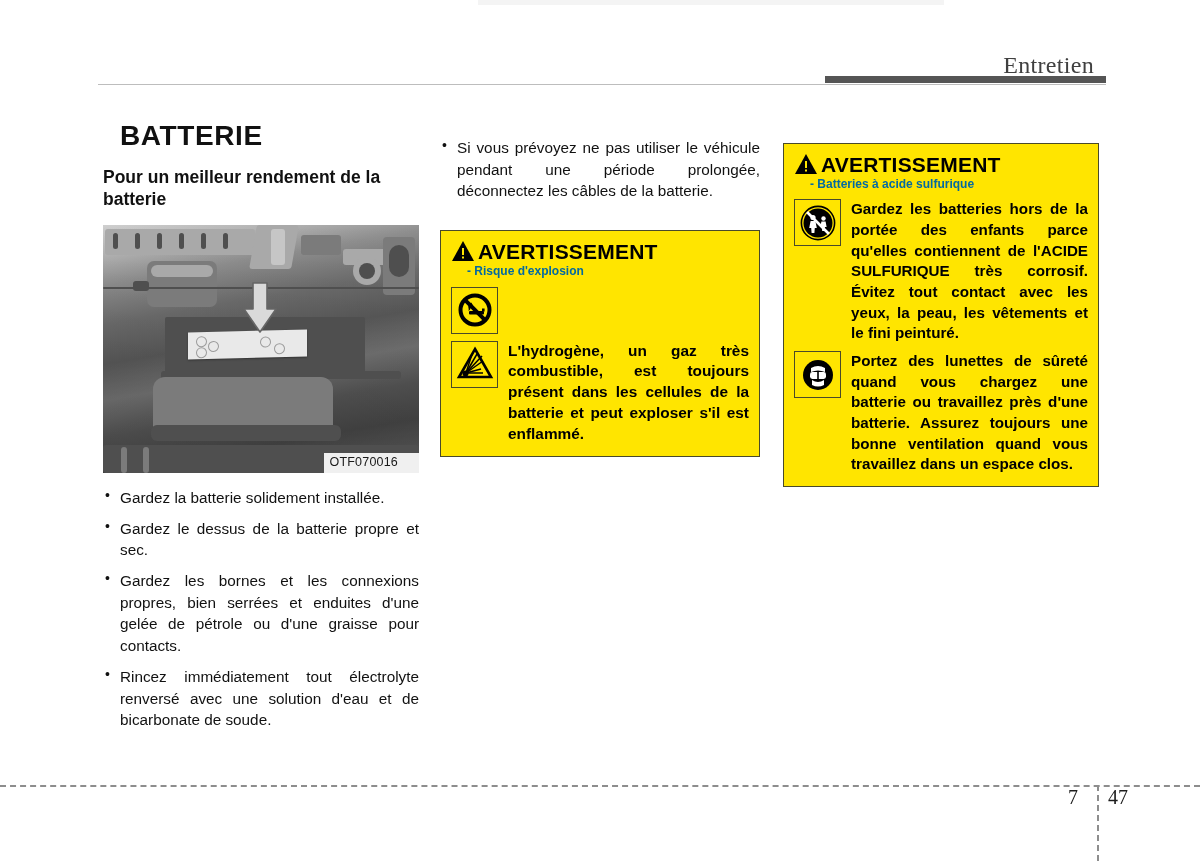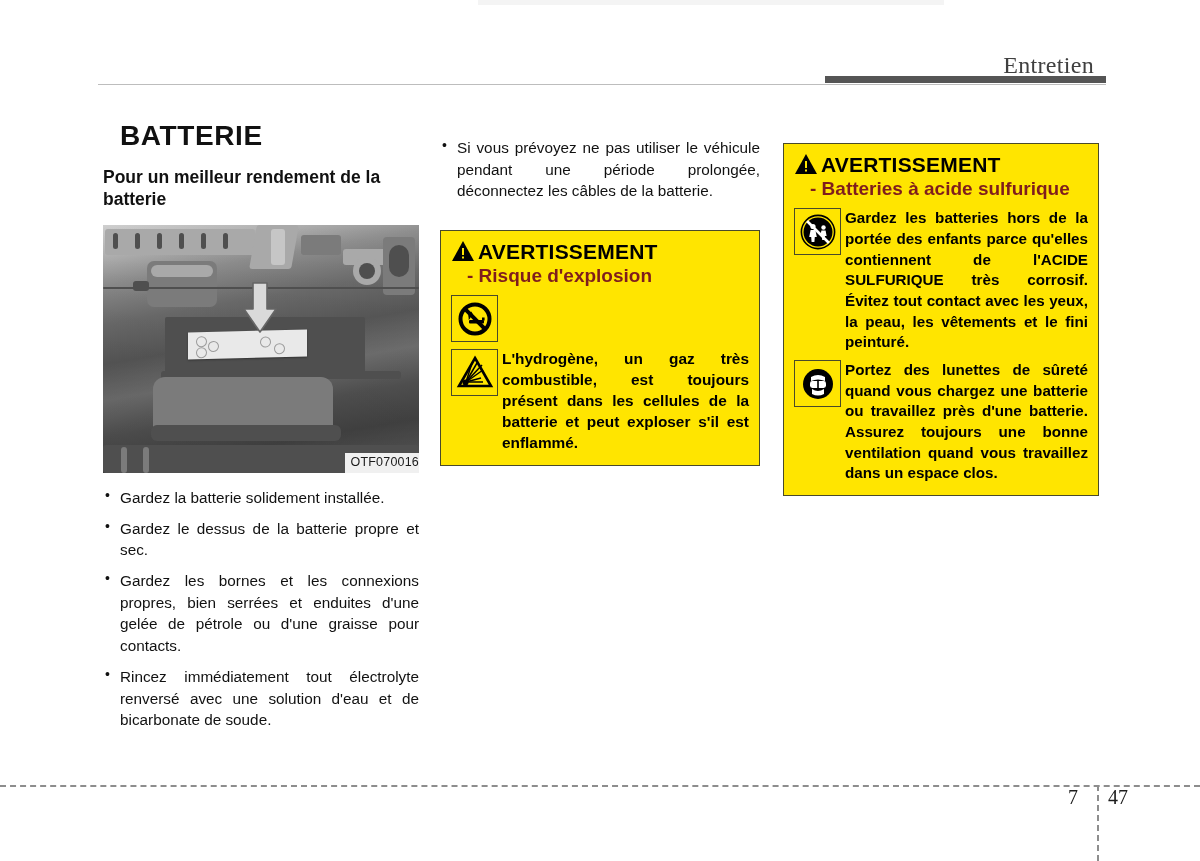--- a/index.html
+++ b/index.html
@@ -119,21 +119,21 @@
   }
   .arrow svg { display: block; }
 
   .fig-caption {
     position: absolute;
     right: 0; bottom: 0;
     background: #f0f0f0;
     color: #1a1a1a;
     font-size: 12.5px;
     line-height: 1;
-    padding: 3px 0 4px 5px;
+    padding: 3px 21px 4px 5px;
     letter-spacing: 0.2px;
   }
 
   
   ul.bullets {
     list-style: none;
     margin: 0;
     padding: 0;
   }
   ul.bullets li {
@@ -169,29 +169,29 @@
   }
   .warn-tri { flex: none; display: block; }
   .warn-title {
     font-size: 21px;
     font-weight: bold;
     color: #000;
     letter-spacing: 0.2px;
     line-height: 1;
   }
   .warn-sub {
-    font-size: 19px;
+    font-size: 12px;
     font-weight: bold;
-    color: #7f1d1d;
+    color: #0369a1;
     line-height: 1.28;
     margin: 2px 0 7px 16px;
   }
   .warn-item {
     display: flex;
-    gap: 4px;
+    gap: 10px;
     margin-bottom: 7px;
   }
   .warn-item:last-child { margin-bottom: 0; }
   .warn-ico {
     flex: none;
     width: 47px; height: 47px;
     border: 1.6px solid #4a4a2a;
     background: #FFE500;
     box-sizing: border-box;
     display: flex;

